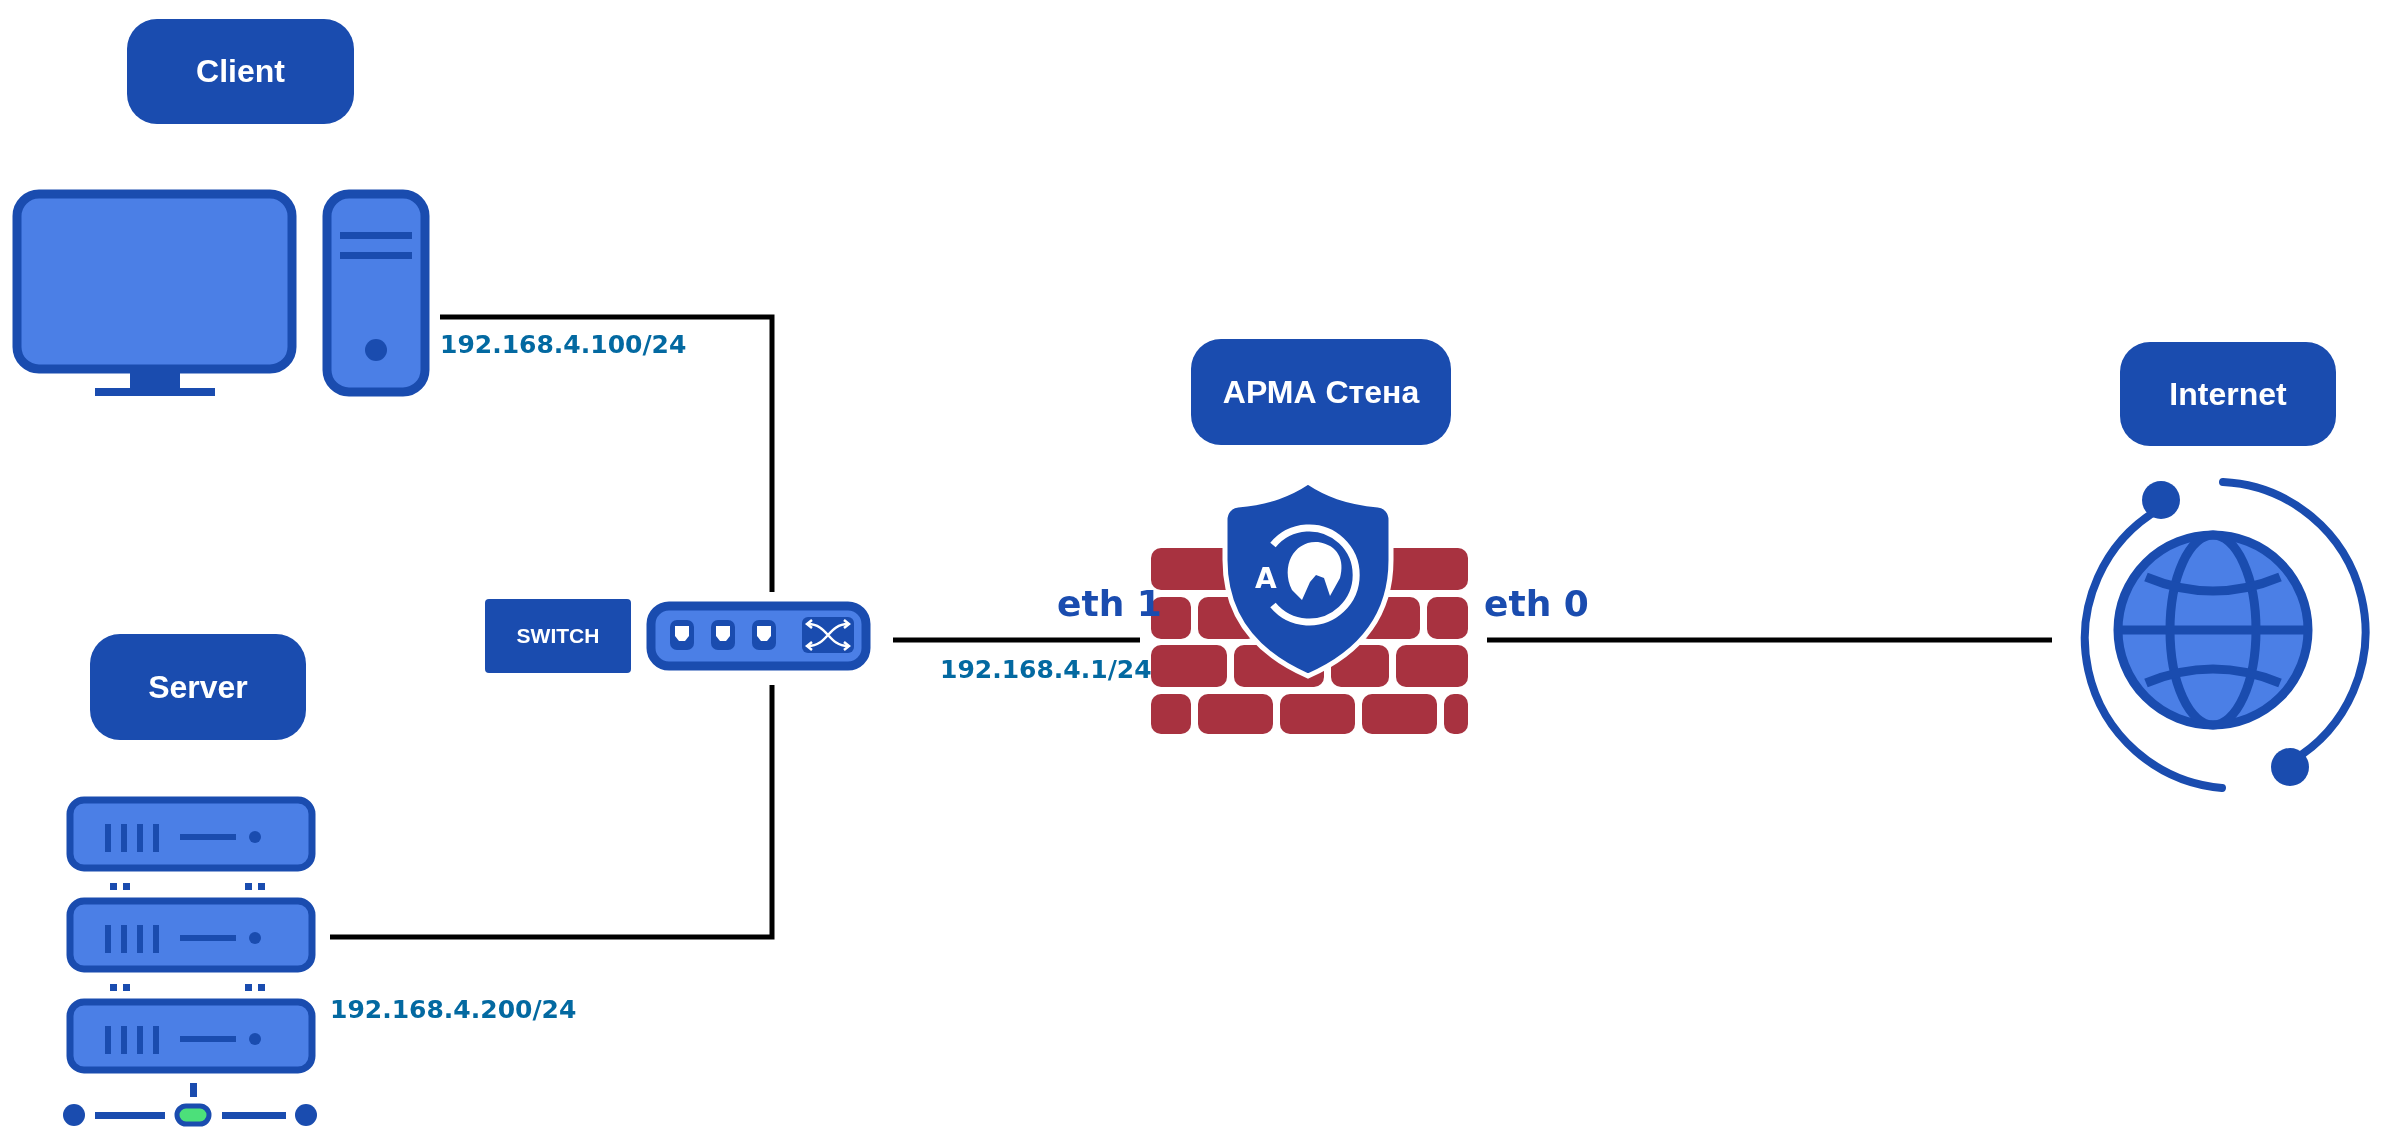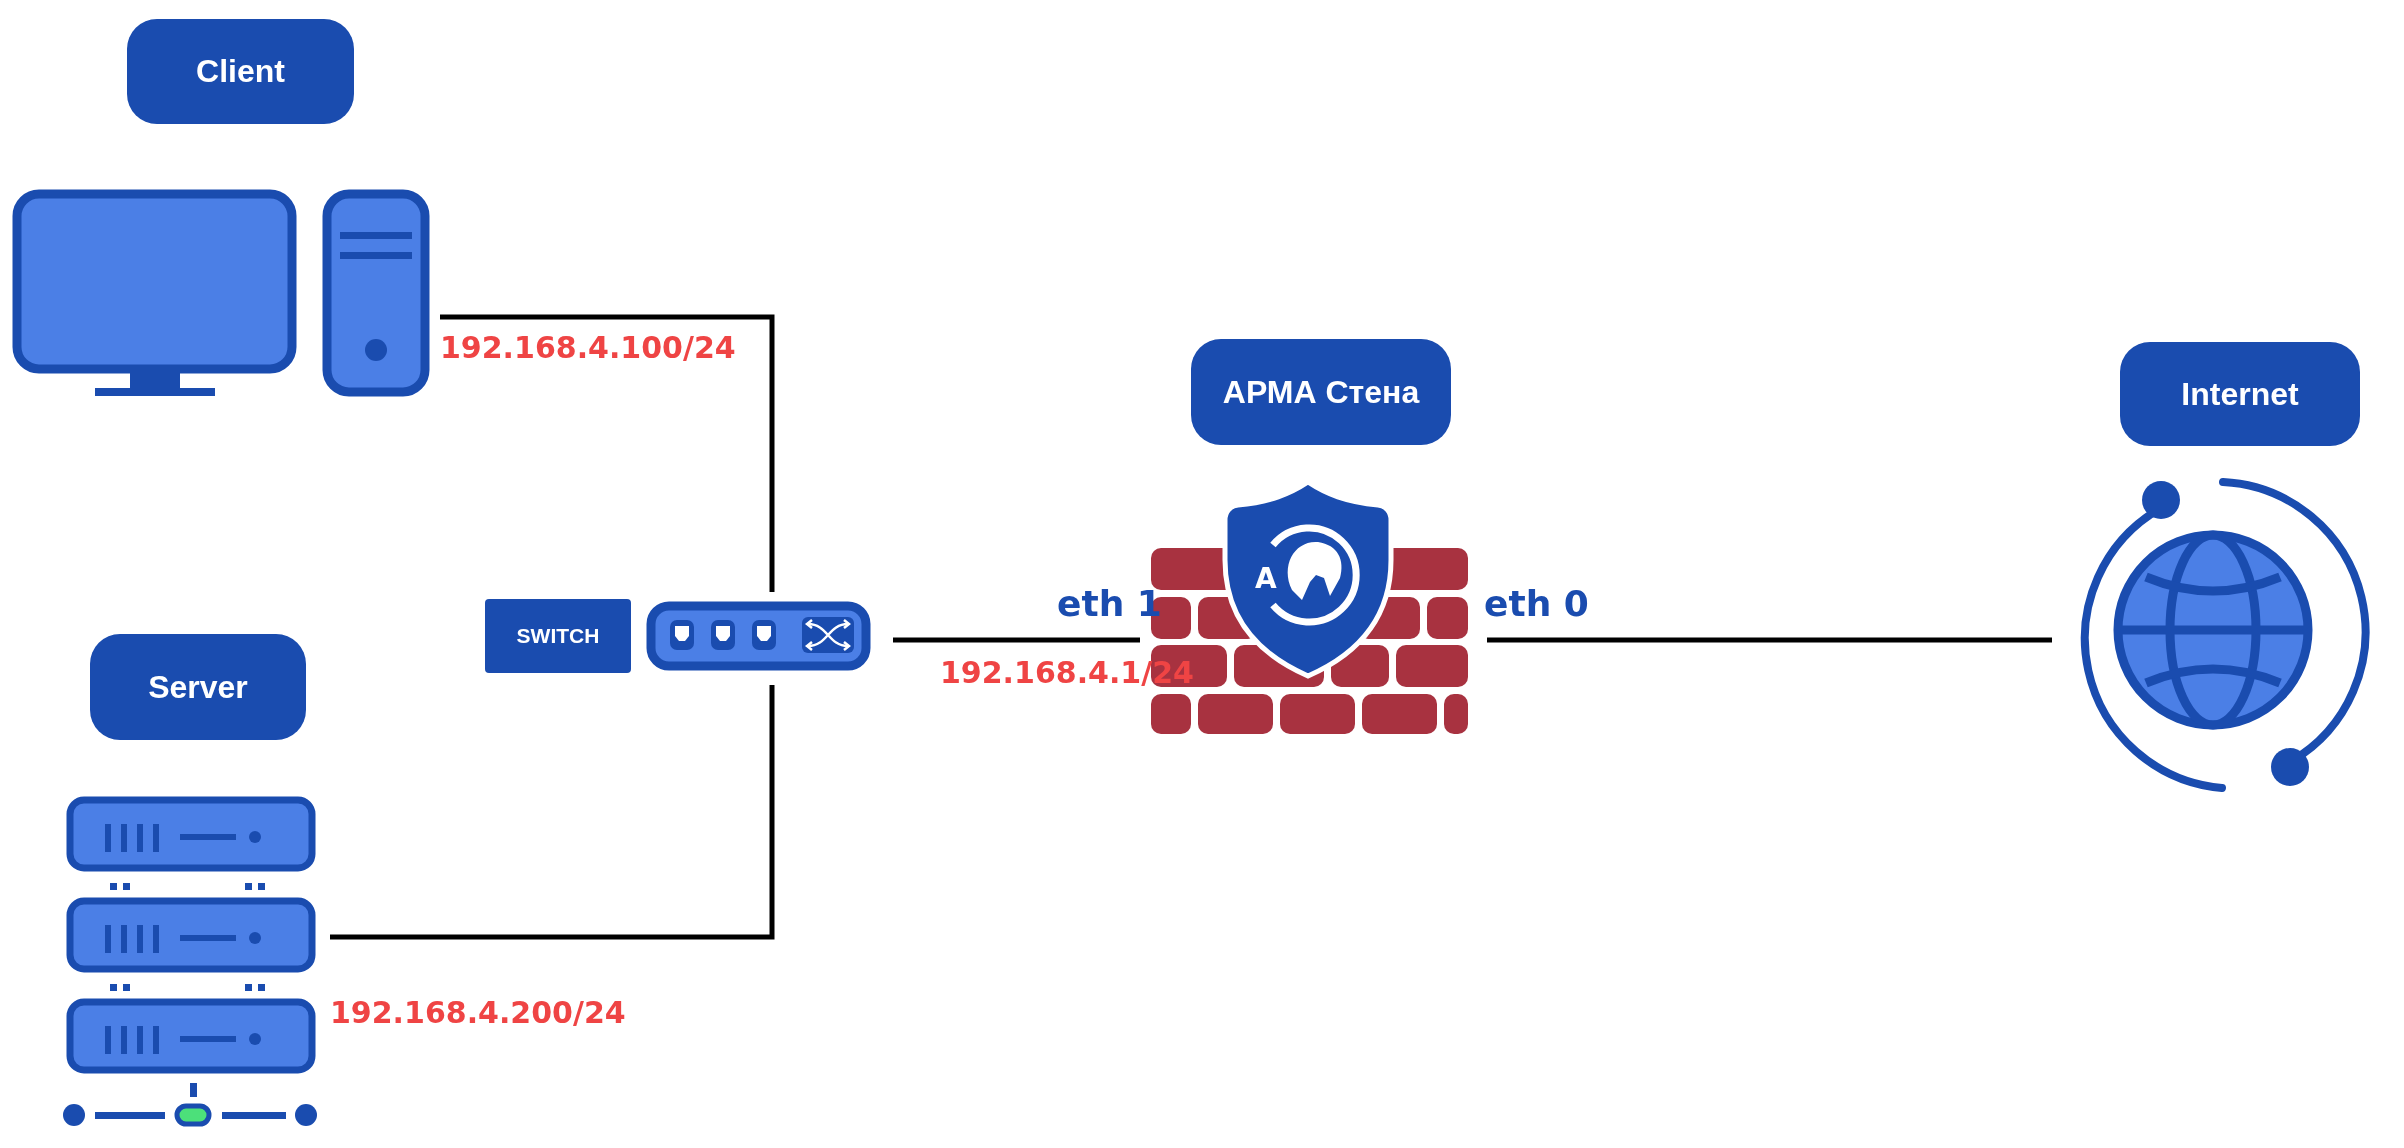--- a/index.html
+++ b/index.html
@@ -1,18 +1,18 @@
 <!DOCTYPE html>
 <html><head>
 <meta charset="utf-8">
 <style>
   html,body{margin:0;padding:0;background:#fff;}
   body{width:2404px;height:1148px;position:relative;overflow:hidden;font-family:"Liberation Sans",sans-serif;}
   .label{position:absolute;background:#1a4caf;color:#fff;border-radius:30px;display:flex;align-items:center;justify-content:center;font-weight:bold;font-size:32px;}
-  .ip{position:absolute;color:#ef4444;font-family:"DejaVu Sans",sans-serif;font-weight:bold;font-size:30px;}
+  .ip{position:absolute;color:#0369a1;font-family:"DejaVu Sans",sans-serif;font-weight:bold;font-size:25px;}
   .eth{position:absolute;color:#1a4caf;font-family:"DejaVu Sans",sans-serif;font-weight:bold;font-size:36px;}
   svg.abs{position:absolute;left:0;top:0;}
 </style>
 </head>
 <body>
 
 <svg class="abs" width="2404" height="1148">
   <polyline points="440,317 772,317 772,592" fill="none" stroke="#000" stroke-width="5"></polyline>
   <polyline points="330,937 772,937 772,685" fill="none" stroke="#000" stroke-width="5"></polyline>
   <line x1="893" y1="640" x2="1140" y2="640" stroke="#000" stroke-width="5"></line>
@@ -138,21 +138,21 @@
     <path d="M1308 482 C1290 494,1270 502,1238 505 C1230 506,1225 512,1225 520 L1225 560 C1225 620,1260 655,1308 676 C1356 655,1391 620,1391 560 L1391 520 C1391 512,1386 506,1378 505 C1346 502,1326 494,1308 482 Z" fill="#1a4caf" stroke="#fff" stroke-width="5"></path>
     <path d="M1273 545 A47 47 0 1 1 1273 605" fill="none" stroke="#fff" stroke-width="7"></path>
     <path d="M1292 590 C1280 565,1295 540,1318 542 C1338 545,1345 560,1340 578 L1330 596 L1324 578 L1316 575 L1310 582 L1302 600 Z" fill="#fff"></path>
     <text x="1255" y="588" fill="#fff" font-family="'DejaVu Sans',sans-serif" font-weight="bold" font-size="28">A</text>
   </g>
 </svg>
 <div class="eth" style="left:1057px;top:583px;">eth 1</div>
 <div class="eth" style="left:1484px;top:583px;">eth 0</div>
 <div class="ip" style="left:940px;top:655px;">192.168.4.1/24</div>
 
-<div class="label" style="left:2120px;top:342px;width:240px;height:104px;justify-content:center;">
+<div class="label" style="left:2120px;top:342px;width:216px;height:104px;justify-content:center;">
     <span>Internet</span>
   </div>
 <svg class="abs" width="2404" height="1148" style="pointer-events:none">
   <g>
     <path d="M2161 508 A150 150 0 0 0 2222 788" fill="none" stroke="#1a4caf" stroke-width="8" stroke-linecap="round"></path>
     <path d="M2223 482 A150 150 0 0 1 2290 762" fill="none" stroke="#1a4caf" stroke-width="8" stroke-linecap="round"></path>
     <circle cx="2161" cy="500" r="19" fill="#1a4caf"></circle>
     <circle cx="2290" cy="767" r="19" fill="#1a4caf"></circle>
   </g>
   <g>

